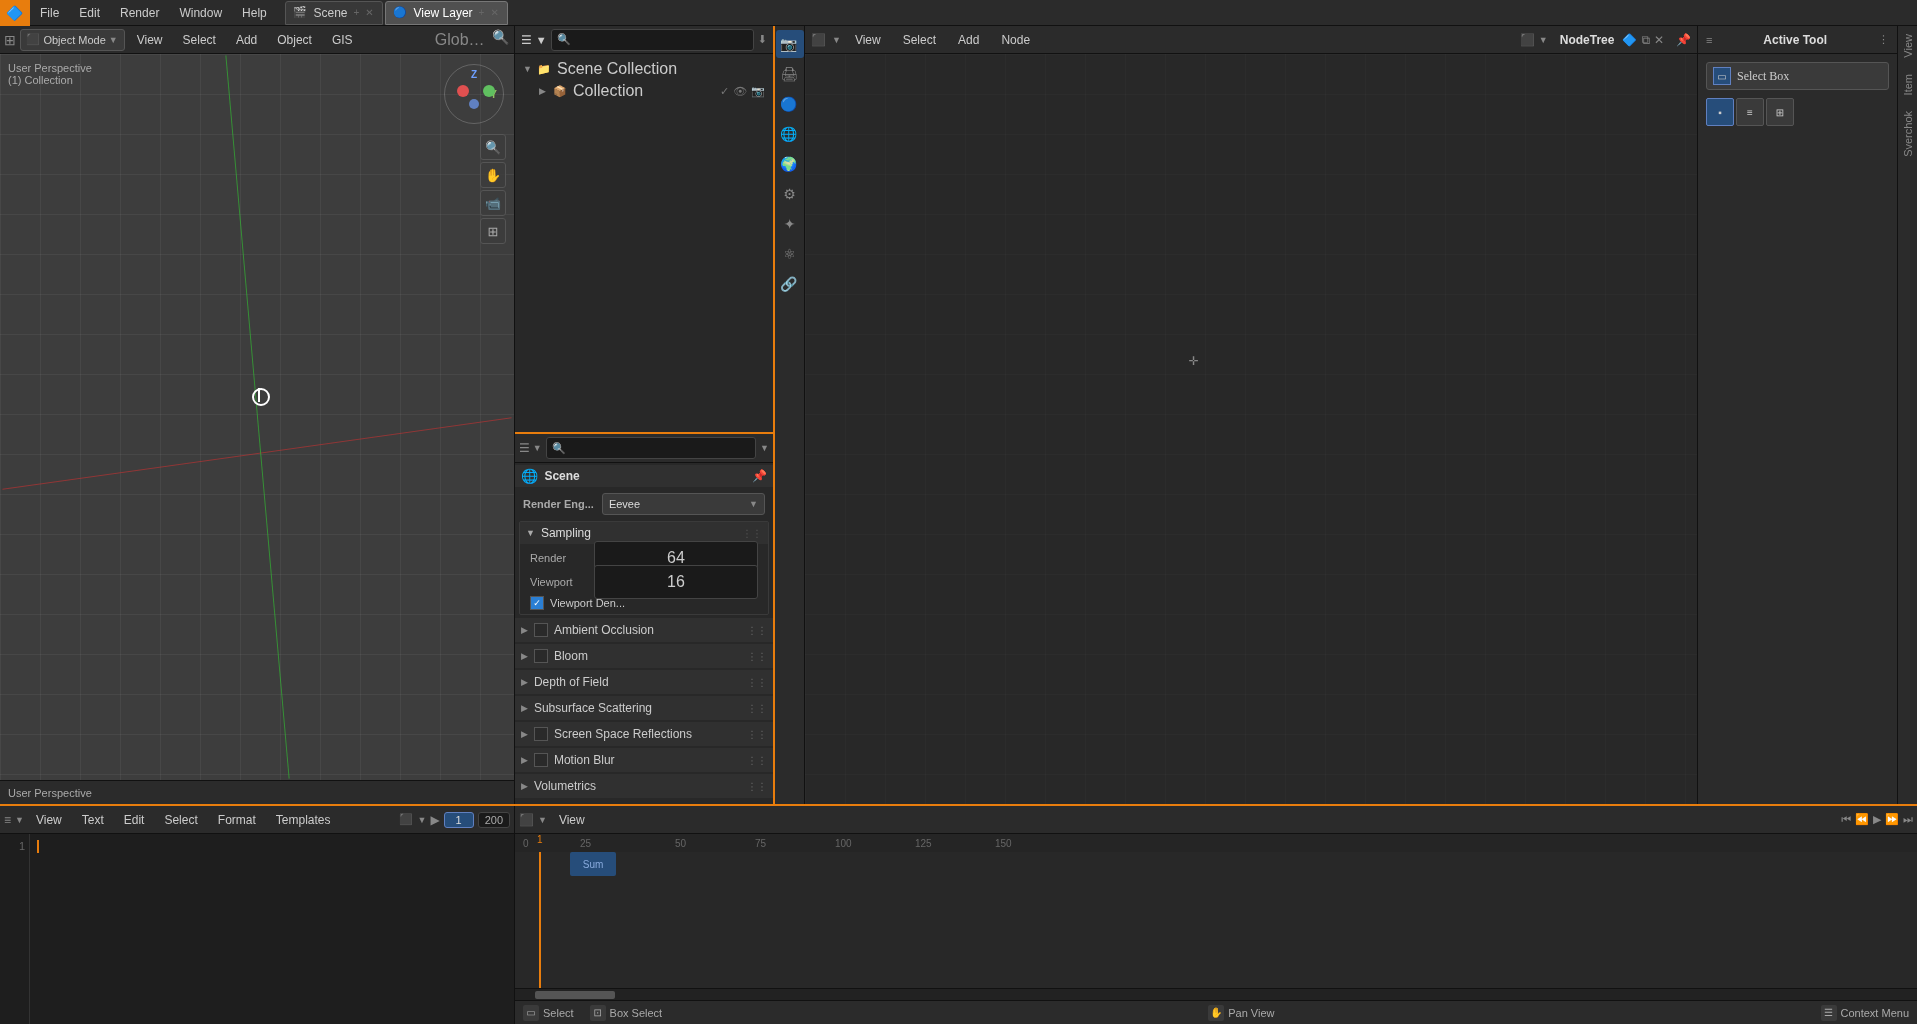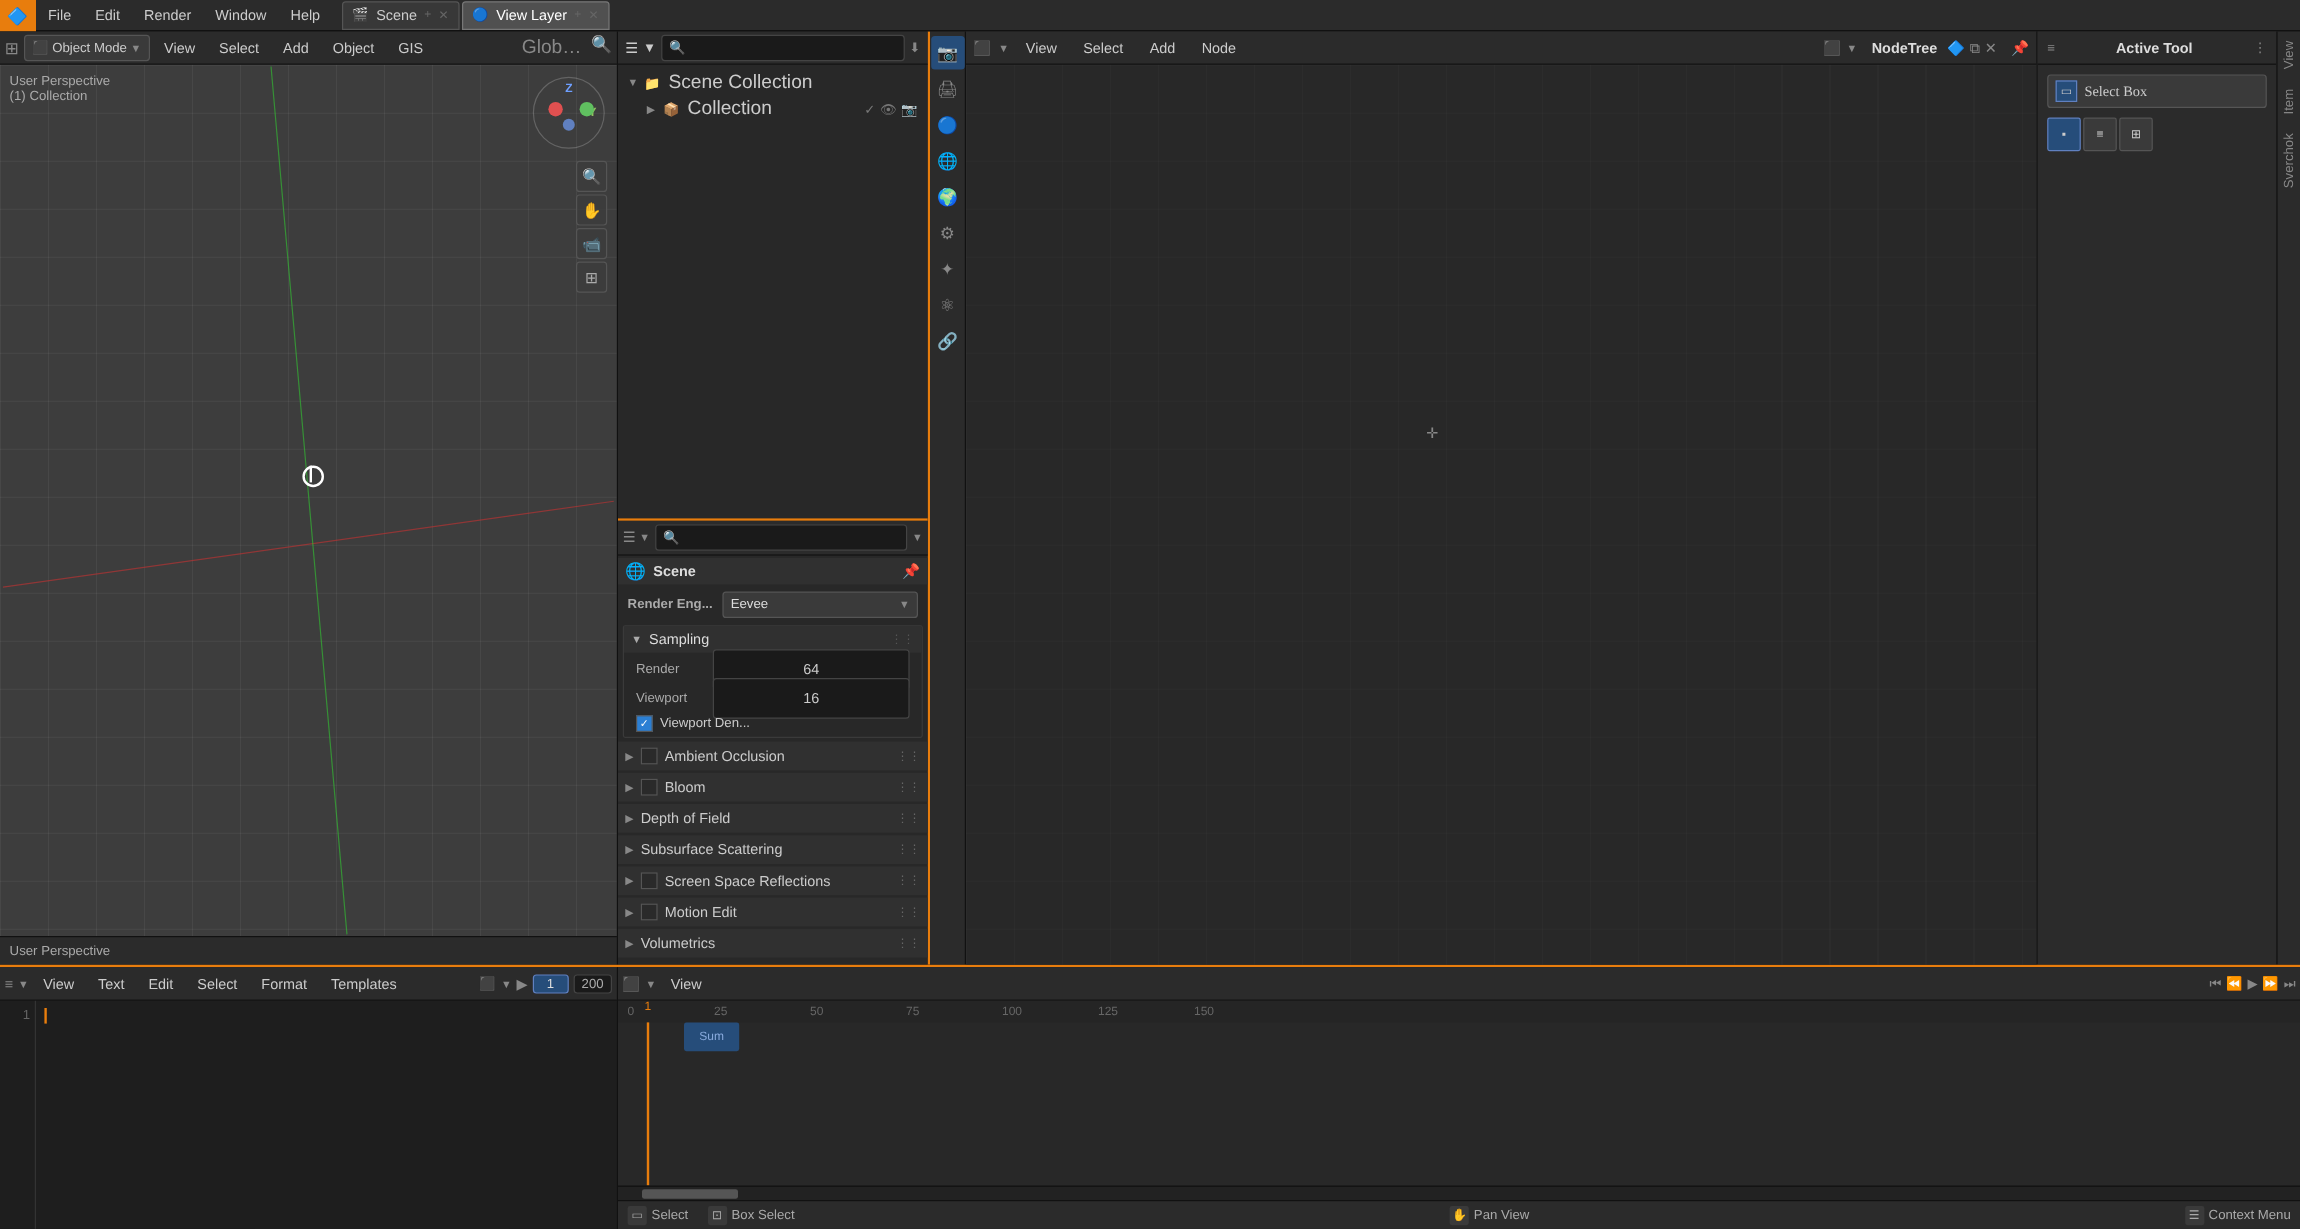--- a/index.html
+++ b/index.html
@@ -325,21 +325,21 @@
       font-size: 11px;
       min-width: 60px;
     }
     .prop-value {
       flex: 1;
       background: #1a1a1a;
       border: 1px solid #444;
       border-radius: 3px;
       text-align: center;
       padding: 2px;
-      font-size: 12px;
+      font-size: 16px;
       color: #ccc;
       height: 34px;
       display: flex;
       align-items: center;
       justify-content: center;
     }
 
     .prop-checkbox-row {
       display: flex;
       align-items: center;
@@ -962,21 +962,21 @@
       </div>
       <div class="prop-collapse-header">
         <span class="prop-collapse-arrow">▶</span>
         <div style="width:14px;height:14px;border:1px solid #555;background:#2a2a2a;"></div>
         <span class="prop-collapse-label">Screen Space Reflections</span>
         <span class="prop-collapse-dots">⋮⋮</span>
       </div>
       <div class="prop-collapse-header">
         <span class="prop-collapse-arrow">▶</span>
         <div style="width:14px;height:14px;border:1px solid #555;background:#2a2a2a;"></div>
-        <span class="prop-collapse-label">Motion Edit</span>
+        <span class="prop-collapse-label">Motion Blur</span>
         <span class="prop-collapse-dots">⋮⋮</span>
       </div>
       <div class="prop-collapse-header">
         <span class="prop-collapse-arrow">▶</span>
         <span class="prop-collapse-label">Volumetrics</span>
         <span class="prop-collapse-dots">⋮⋮</span>
       </div>
     </div>
   </div>
 
@@ -1096,21 +1096,21 @@
         <span style="color:#888;font-size:11px;cursor:pointer;">▶</span>
         <span style="color:#888;font-size:11px;cursor:pointer;">⏩</span>
         <span style="color:#888;font-size:11px;cursor:pointer;">⏭</span>
       </div>
     </div>
 
     <div class="timeline-canvas">
 
       <div class="timeline-numbers">
         <span class="timeline-num" style="left:8px;">0</span>
-        <span class="timeline-num" style="left:80px;">25</span>
+        <span class="timeline-num" style="left:65px;">25</span>
         <span class="timeline-num" style="left:160px;">50</span>
         <span class="timeline-num" style="left:240px;">75</span>
         <span class="timeline-num" style="left:320px;">100</span>
         <span class="timeline-num" style="left:400px;">125</span>
         <span class="timeline-num" style="left:480px;">150</span>
       </div>
 
       <div class="timeline-playhead"></div>
 
       <div class="timeline-cur-frame">

